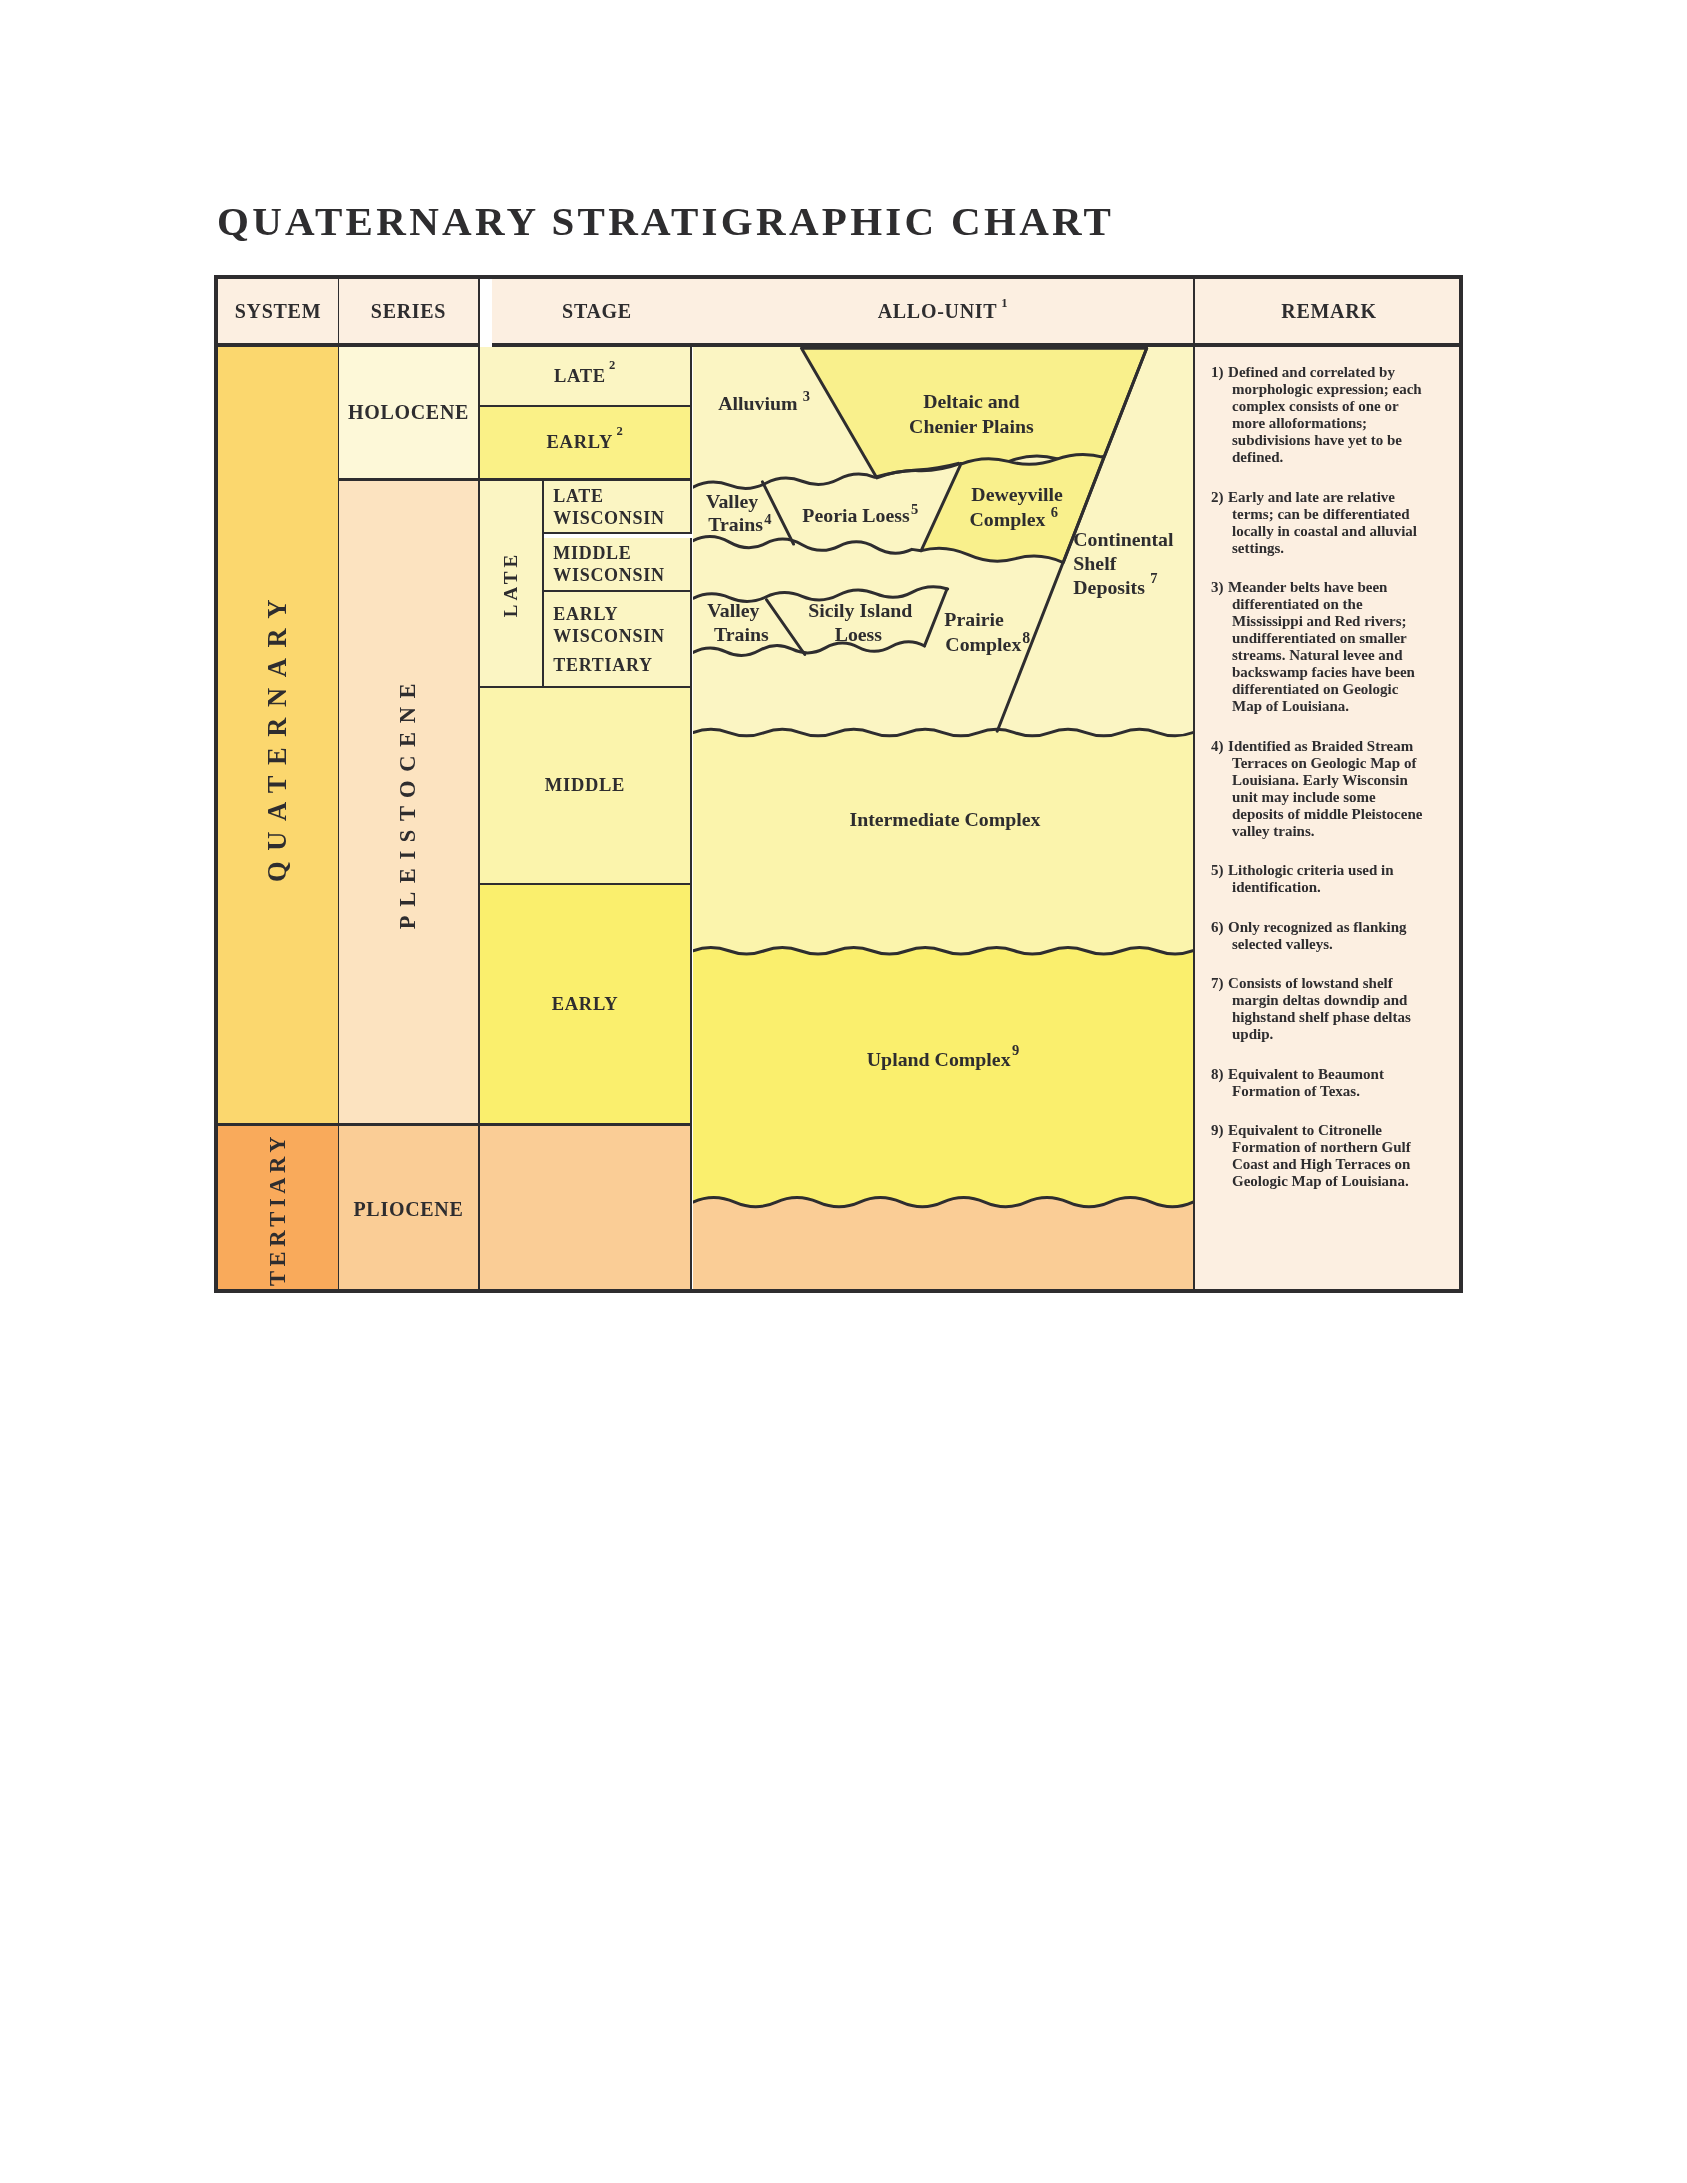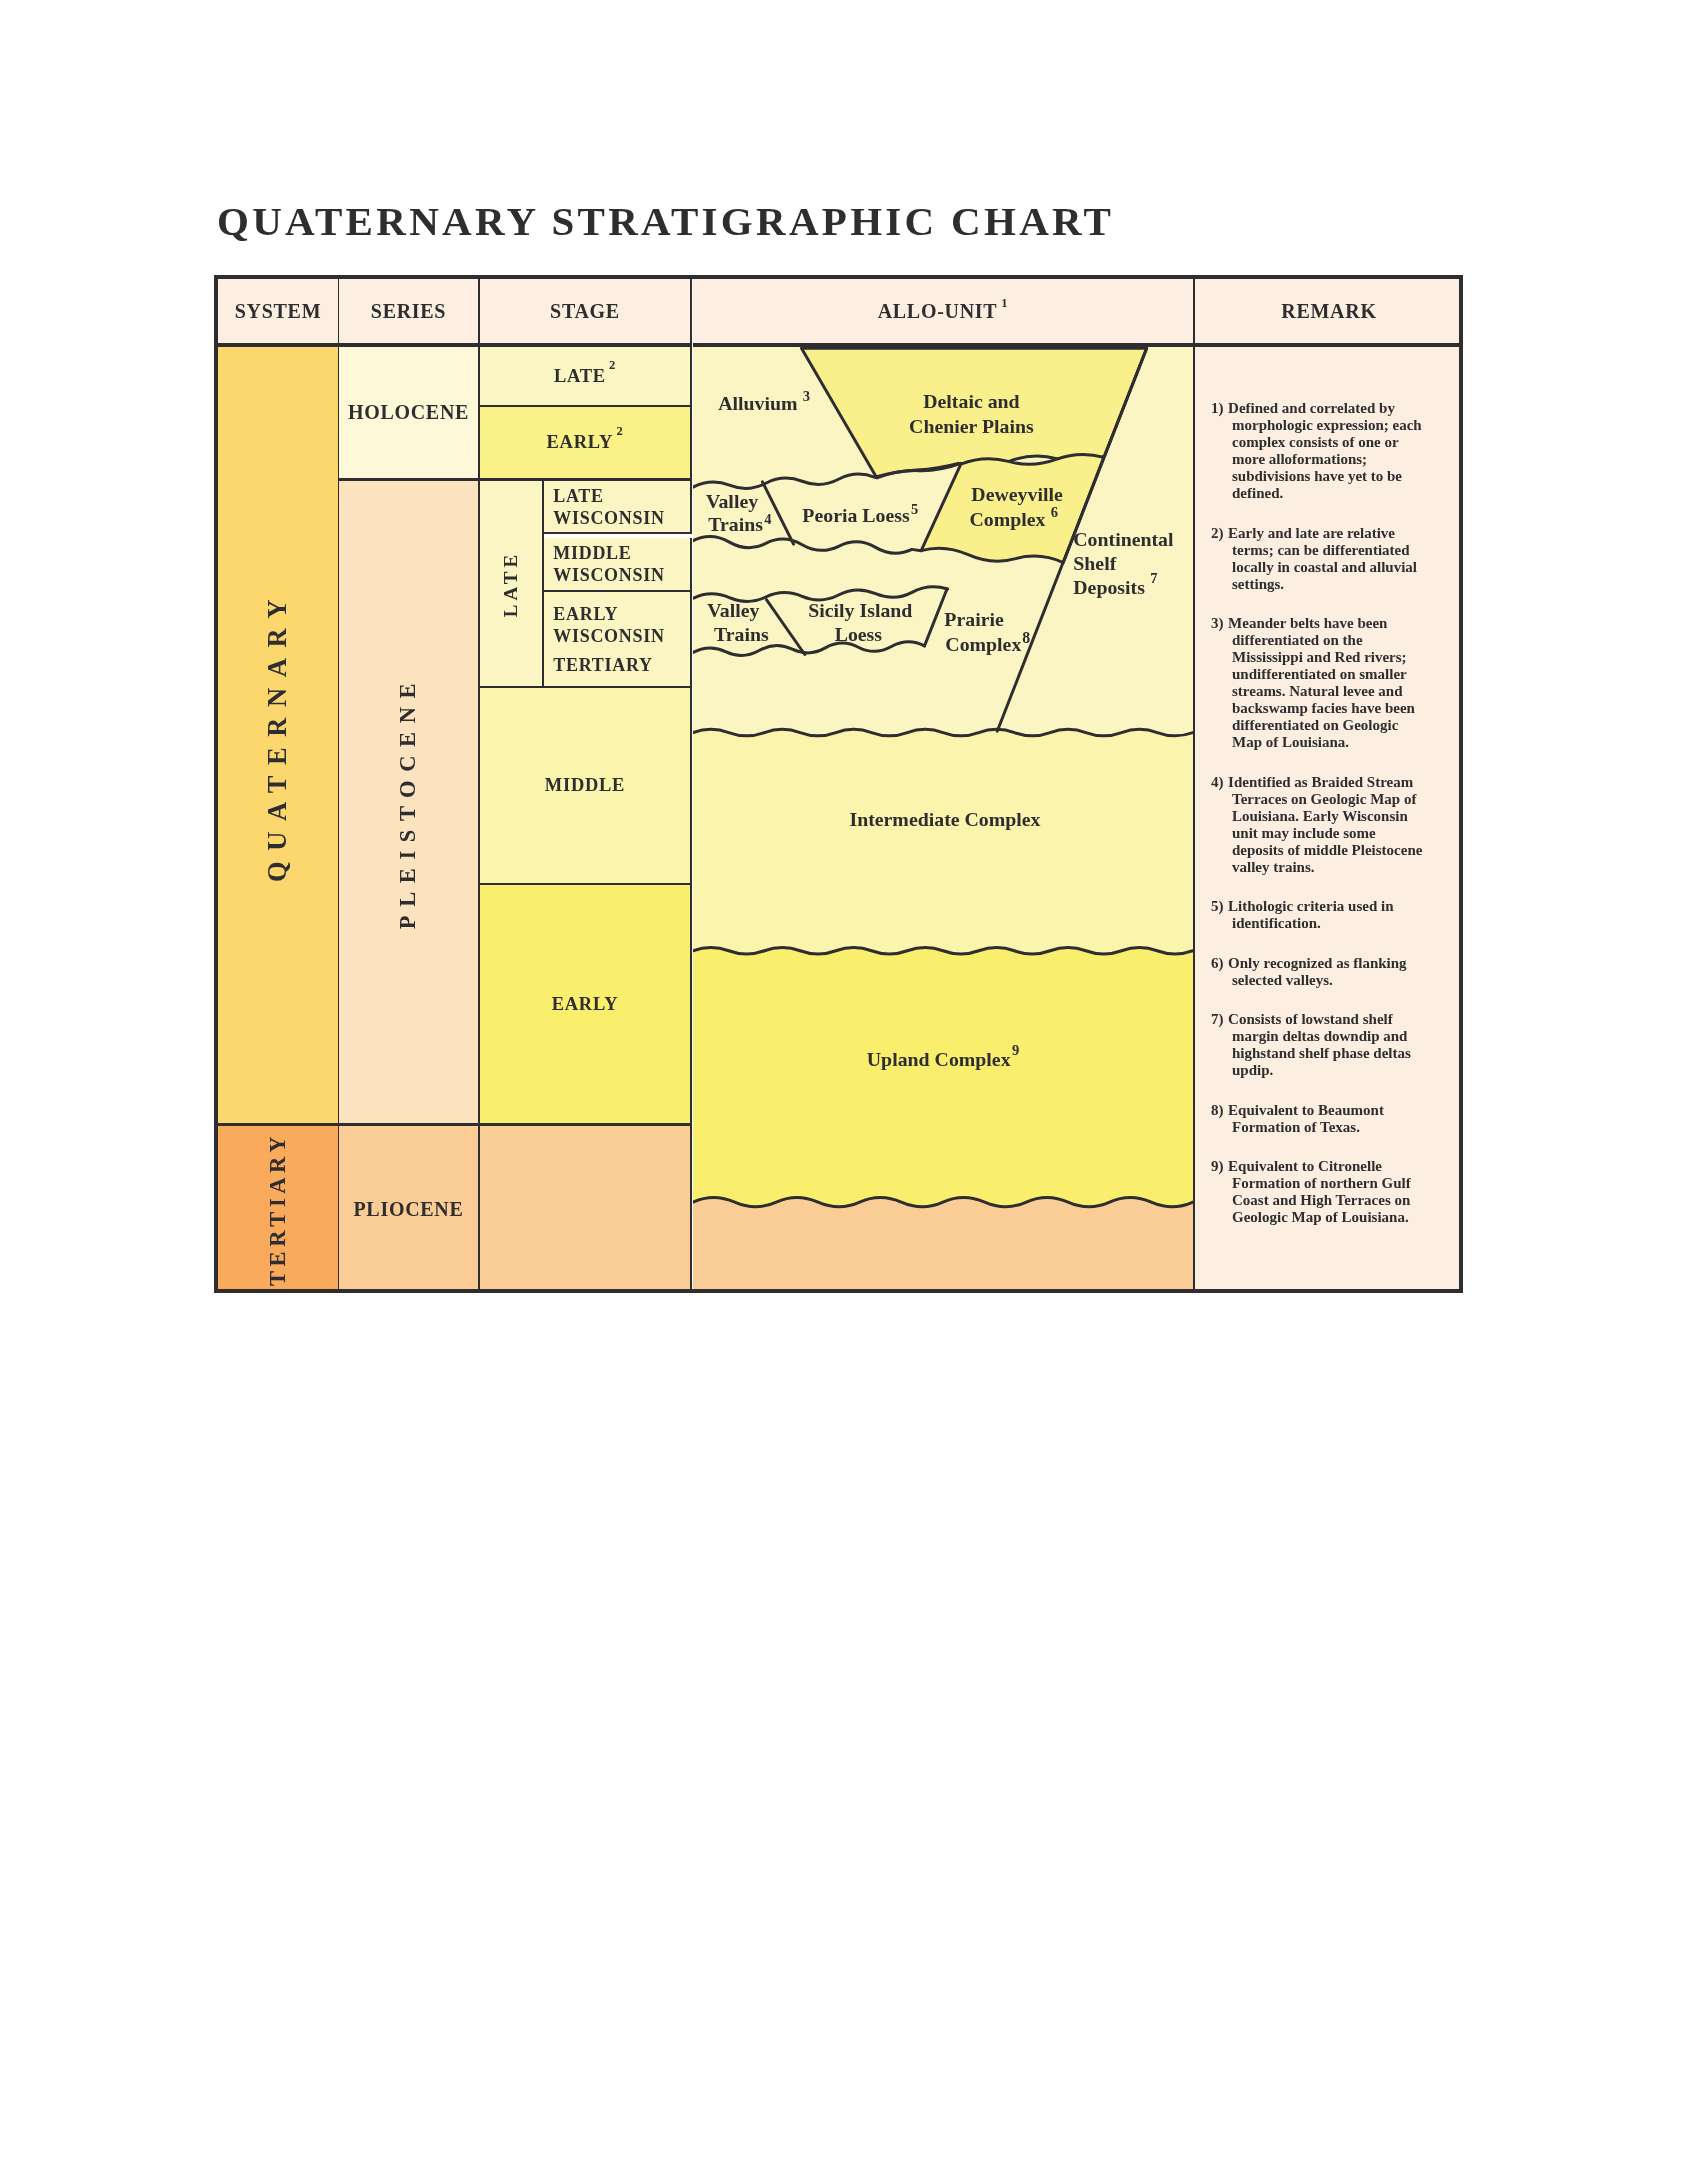--- a/index.html
+++ b/index.html
@@ -17,21 +17,21 @@
   .bb6{border-bottom-width:4px}.bt5{border-top-width:3.3px}
   .hdr{background:var(--header_bg);font-size:20px;letter-spacing:0.7px;}
   .f28{font-size:18.5px;letter-spacing:0.7px;}
   .f30{font-size:20px;letter-spacing:0.7px;}
   .vert{white-space:nowrap;transform:rotate(-90deg);}
   .wis{justify-content:flex-start;text-align:left;padding-left:9.3px;
        font-size:18px;line-height:22px;letter-spacing:0.7px;}
   sup.s2{font-size:12.6px;position:relative;top:-10.6px;margin-left:3.3px;}
   sup.s1{font-size:12.6px;position:relative;top:-8px;margin-left:4px;}
   .remarks{position:absolute;left:1211px;top:364px;width:218px;
-           font-weight:bold;font-size:15px;line-height:17px;margin-top:36px;}
+           font-weight:bold;font-size:15px;line-height:17px;}
   .remarks p{margin:0 0 22.5px 0;padding-left:21px;text-indent:-21px;}
   .remarks .num{margin-right:4.6px;}
   svg text{font-family:"Liberation Serif","DejaVu Serif",serif;
            font-weight:bold;font-size:30px;fill:var(--ink);}
   svg .sm{font-size:22px;}
   svg .n8{font-size:24px;}
   .ln{fill:none;stroke:var(--ink);stroke-width:4.5;stroke-linecap:round;stroke-linejoin:round;}
 </style>
 </head>
 <body>
@@ -39,21 +39,21 @@
 <div class="page">
 
   <div class="title">QUATERNARY STRATIGRAPHIC CHART</div>
 
   <div class="cell hdr br4 bb6" style="left:218px;top:279px;width:122px;height:68px">
       <span>SYSTEM</span>
     </div>
   <div class="cell hdr br4 bb6" style="left:339px;top:279px;width:141px;height:68px">
       <span>SERIES</span>
     </div>
-  <div class="cell hdr br4 bb6" style="left:480px;top:279px;width:212px;height:68px">
+  <div class="cell hdr br4 bb6" style="left:492px;top:279px;width:212px;height:68px">
       <span>STAGE</span>
     </div>
   <div class="cell hdr bb6" style="left:693px;top:279px;width:500px;height:68px">
     <span>ALLO-UNIT</span>
       <sup class="s1">1</sup>
   </div>
   <div class="cell hdr bl4 bb6" style="left:1193px;top:279px;width:270px;height:68px">
       <span>REMARK</span>
     </div>
 

